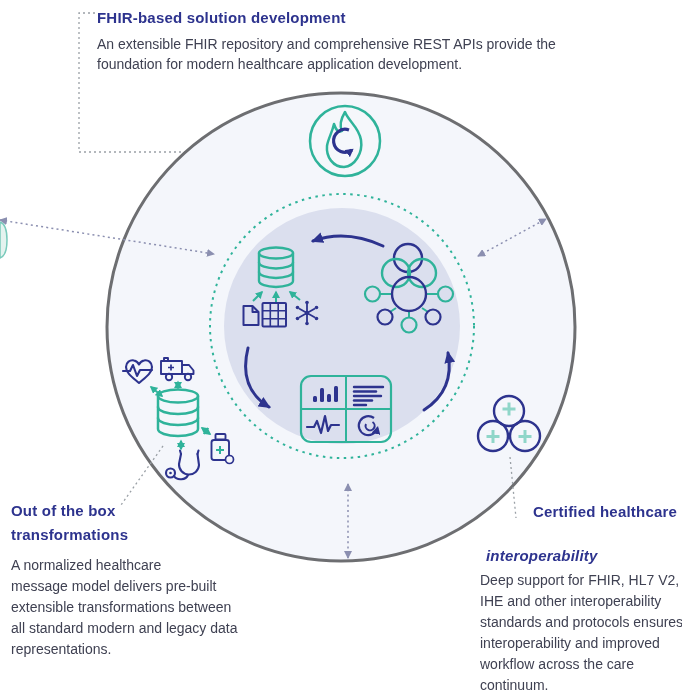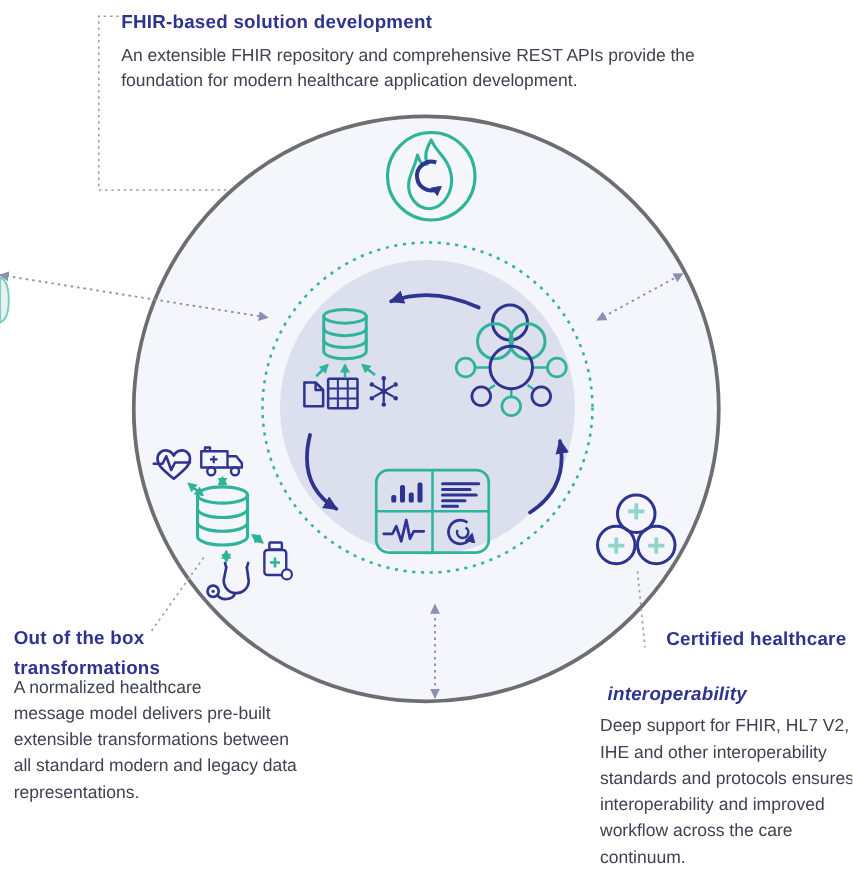--- a/index.html
+++ b/index.html
@@ -5,21 +5,21 @@
   html,body{margin:0;padding:0;background:#fff;}
   .canvas{position:relative;width:682px;height:700px;background:#ffffff;overflow:hidden;
           font-family:"Liberation Sans",sans-serif;}
   .canvas svg{position:absolute;left:0;top:0;}
   .callout{position:absolute;}
   .c-title{font-weight:700;font-size:15px;line-height:24px;color:#2d338e;letter-spacing:.2px;white-space:pre-line;}
   .c-body{font-weight:400;font-size:14px;line-height:21px;color:#3f4152;white-space:pre-line;}
   .pos-top-title{left:97px;top:6px;width:420px;}
   .pos-top-body{left:97px;top:34px;width:540px;line-height:20px;}
   .pos-bl-title{left:11px;top:499px;width:200px;}
-  .pos-bl-body{left:11px;top:539px;width:280px;}
+  .pos-bl-body{left:11px;top:555px;width:280px;}
   .pos-br-title1{left:533px;top:500px;width:145px;}
   .pos-br-title2{left:486px;top:544px;width:145px;font-style:italic;}
   .pos-br-body{left:480px;top:570px;width:230px;}
 </style>
 </head>
 <body>
 
 <div class="canvas">
 
 <svg width="682" height="700" viewBox="0 0 682 700">

